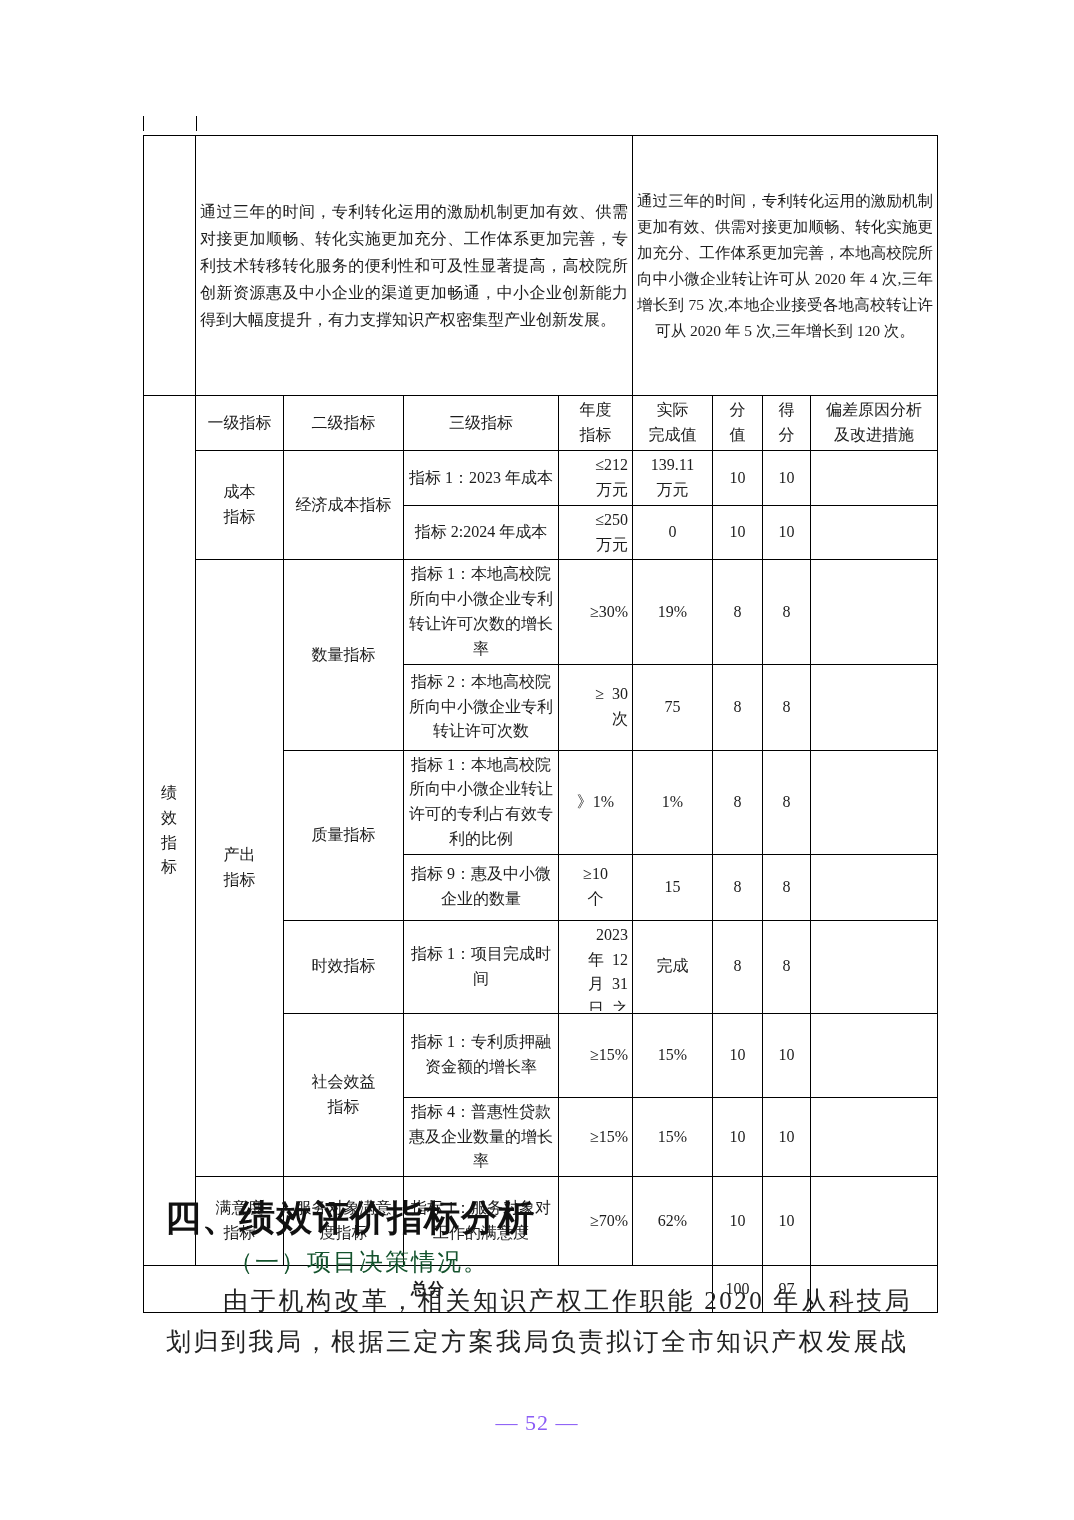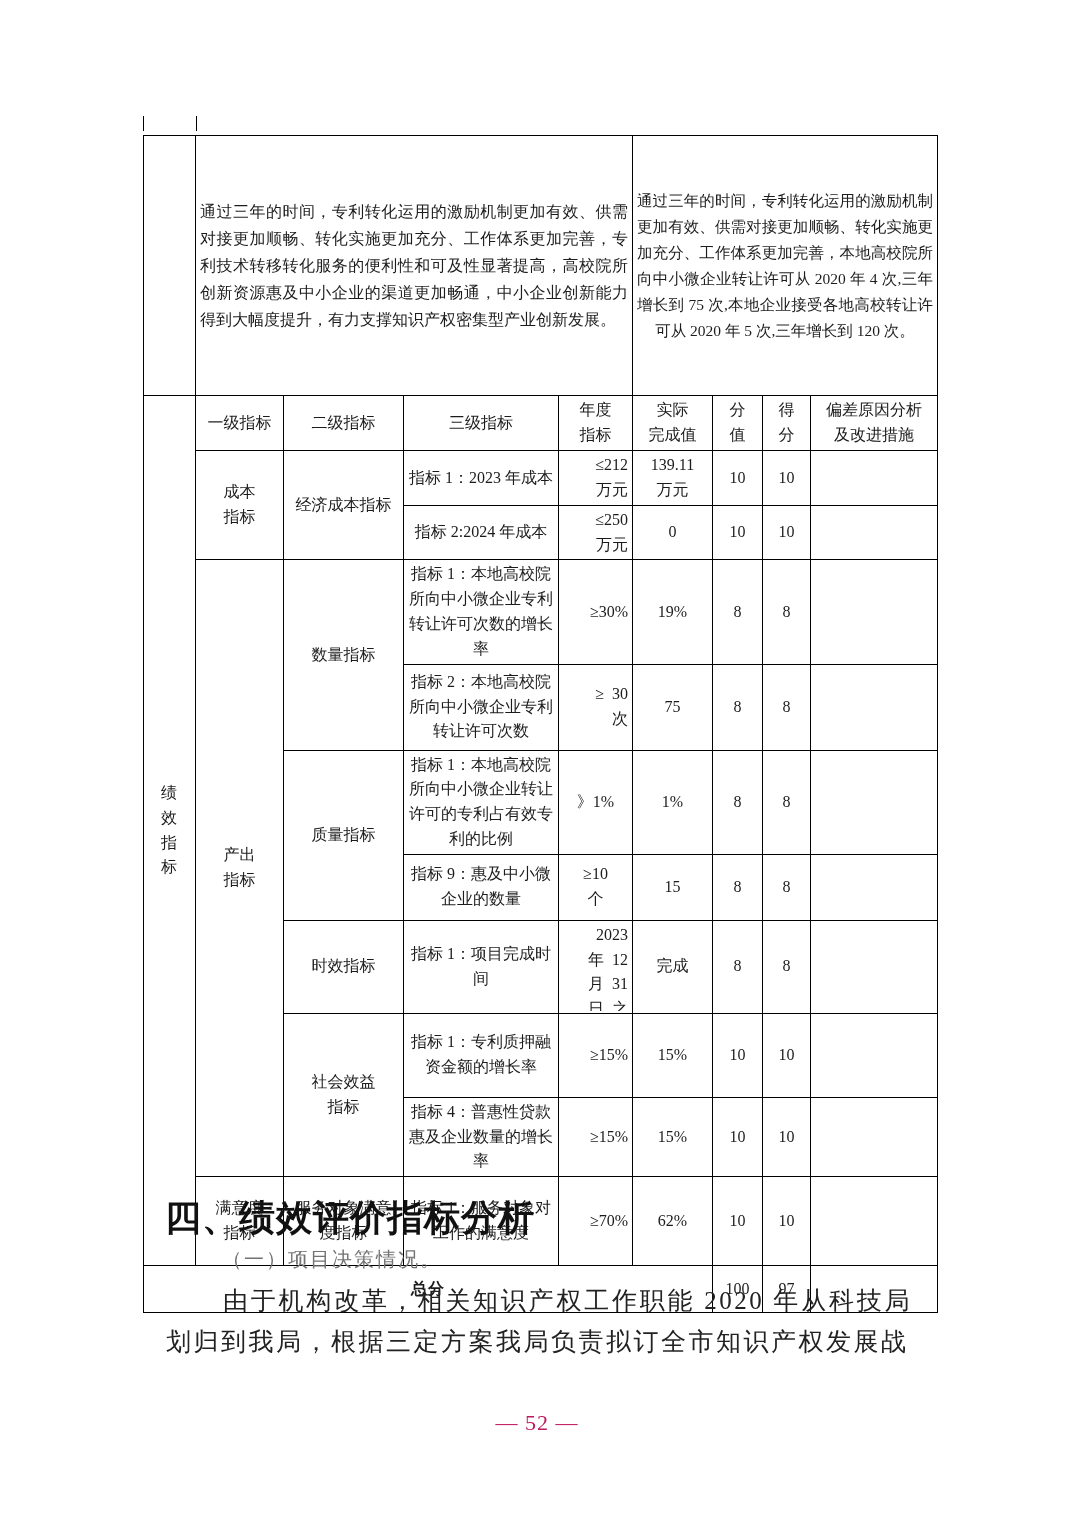--- a/index.html
+++ b/index.html
@@ -41,31 +41,31 @@
   td.annual.al{text-align:right;padding-left:6px;}
   .clip{max-height:88px;overflow:hidden;}
   td.total-label{letter-spacing:1px;font-weight:bold;}
   .sec-heading{
     position:absolute;left:165px;top:1194px;
     font-family:"Liberation Sans","DejaVu Sans",sans-serif;
     font-weight:bold;font-size:36px;letter-spacing:1px;color:#111;
     margin:0;
   }
   .sub-heading{
-    position:absolute;left:222px;top:1246px;
-    font-size:20px;letter-spacing:2px;color:#737373;
+    position:absolute;left:229px;top:1246px;
+    font-size:24px;letter-spacing:2px;color:#14532d;
   }
   .body-para{
     position:absolute;left:166px;top:1280px;width:746px;
     font-size:25px;line-height:41px;letter-spacing:2.5px;
     text-indent:57px;text-align:justify;color:#222;
   }
   .page-num{
     position:absolute;left:0;top:1410px;width:1074px;
-    text-align:center;font-size:22px;letter-spacing:1px;color:#be185d;
+    text-align:center;font-size:22px;letter-spacing:1px;color:#8b5cf6;
   }
 </style>
 </head>
 <body>
 
 <div class="page">
 
   <div class="cont-stub"></div>
 
   <table class="main">

